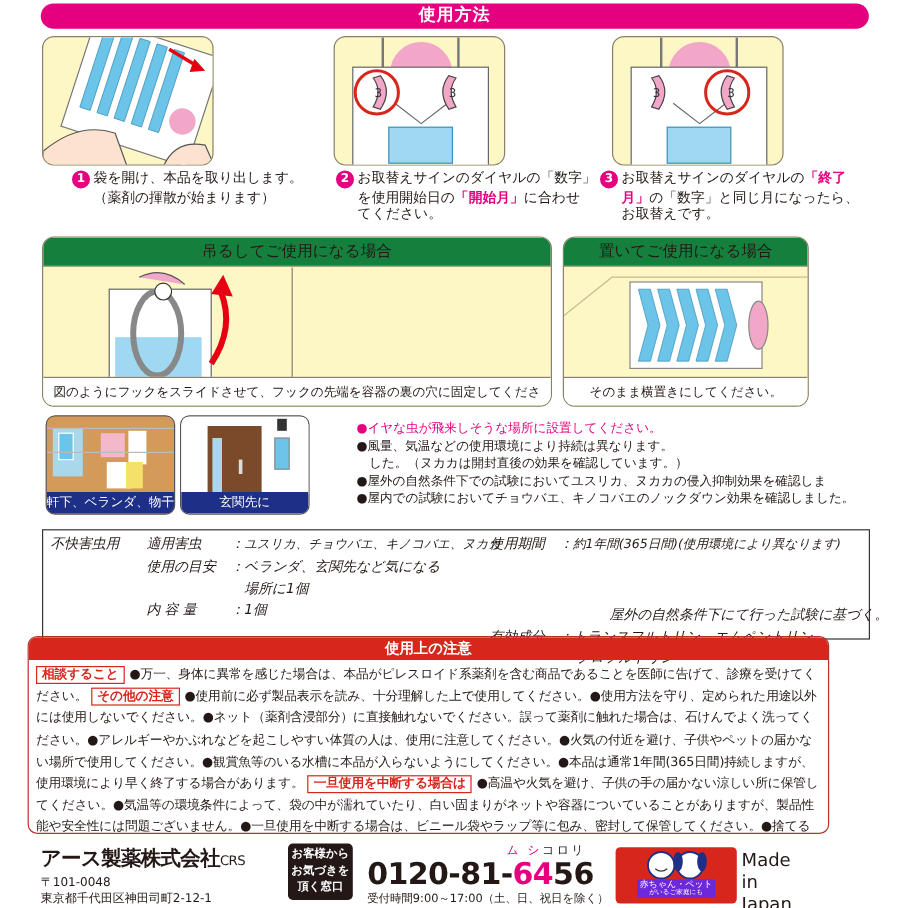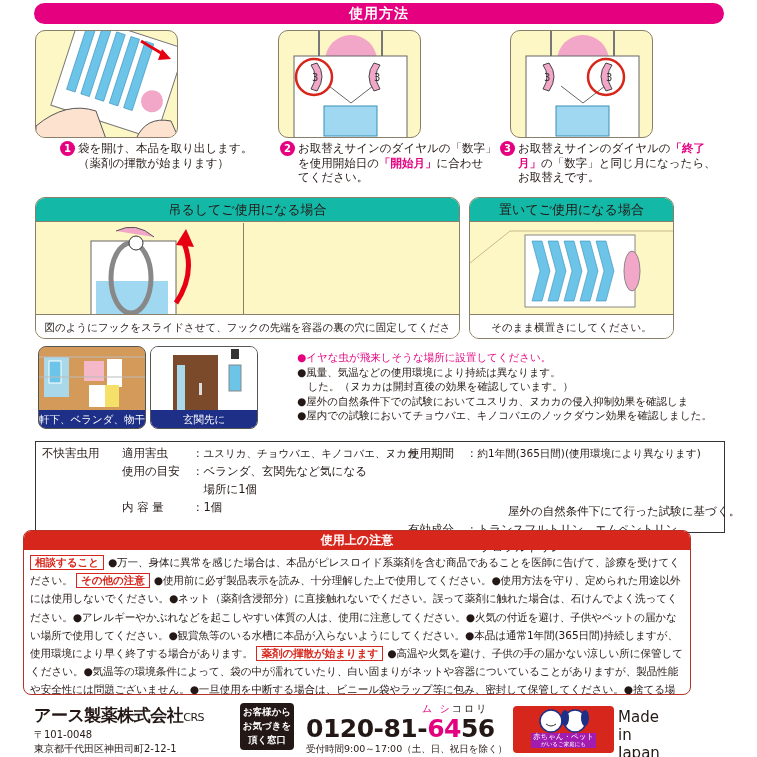--- a/index.html
+++ b/index.html
@@ -8,50 +8,50 @@
 
   .banner { position: absolute; left: 34px; top: 3px; width: 690px; height: 21px; background: #e4007f; border-radius: 11px; color: #fff; font-size: 14px; font-weight: bold; text-align: center; line-height: 21px; letter-spacing: 1px; }
 
   .step-img { position: absolute; top: 30px; width: 143px; height: 108px; background: #fdf6c5; border: 1.5px solid #8a7f6a; border-radius: 10px; overflow: hidden; }
   .step-caption { position: absolute; top: 141px; font-size: 11.5px; line-height: 14px; }
   .num { display: inline-block; width: 15px; height: 15px; border-radius: 50%; background: #e4007f; color: #fff; font-size: 10px; font-weight: bold; text-align: center; line-height: 15px; margin-right: 3px; vertical-align: 0; }
   .pink { color: #e4007f; font-weight: bold; }
   .indent { padding-left: 18px; display: block; }
 
   .box { position: absolute; border: 1.5px solid #8a7f6a; border-radius: 10px; background: #fdf6c5; overflow: hidden; }
-  .box-head { height: 24px; background: #14b8a6; border-bottom: 1px solid #8a7f6a; text-align: center; font-size: 13px; line-height: 24px; }
+  .box-head { height: 24px; background: #15803d; border-bottom: 1px solid #8a7f6a; text-align: center; font-size: 13px; line-height: 24px; }
   .box-foot { position: absolute; left: 0; right: 0; bottom: 0; height: 24px; background: #fff; border-top: 1px solid #8a7f6a; font-size: 10.5px; line-height: 24px; text-align: center; }
 
   .scene { position: absolute; width: 108px; height: 83px; border-radius: 8px; overflow: hidden; border: 1.5px solid #555; }
   .scene-label { position: absolute; left: 0; right: 0; bottom: 0; height: 18px; background: #1d2f87; color: #fff; font-size: 10.5px; text-align: center; line-height: 18px; }
 
   .notes { position: absolute; left: 297px; top: 350px; width: 450px; font-size: 10.5px; line-height: 14.5px; }
   .notes div { white-space: nowrap; }
 
-  .spec { position: absolute; left: 35px; top: 441px; width: 690px; height: 92px; border: 1.5px solid #333; font-size: 11.5px; line-height: 18px; padding: 2px 6px; }
+  .spec { position: absolute; left: 35px; top: 441px; width: 690px; height: 92px; border: 1.5px solid #333; font-size: 11.5px; line-height: 18px; padding: 2px 6px; font-style: italic; }
   .spec .col { position: absolute; top: 2px; }
   .spec .row { white-space: nowrap; }
 
   .caution { position: absolute; left: 23px; top: 530px; width: 668px; height: 165px; border: 1.5px solid #b5322b; border-radius: 8px; overflow: hidden; }
   .caution-head { height: 19px; background: #d7261b; color: #fff; text-align: center; font-size: 12px; font-weight: bold; line-height: 19px; }
   .caution-body { padding: 3px 6px; font-size: 10.6px; line-height: 18.2px; letter-spacing: -0.1px; }
   .tag { display: inline-block; border: 1.5px solid #d7261b; color: #d7261b; font-weight: bold; padding: 0 4px; line-height: 13px; margin-right: 4px; }
 
   .footer { position: absolute; left: 0; top: 700px; width: 630px; height: 57px; }
   .company { position: absolute; left: 34px; top: 4px; font-size: 17px; font-weight: bold; letter-spacing: -0.5px; }
   .company small { font-size: 11px; font-weight: normal; }
   .addr { position: absolute; left: 34px; font-size: 10px; }
   .contact-box { position: absolute; left: 240px; top: 3px; width: 54px; height: 47px; background: #231815; color: #fff; font-size: 9.5px; line-height: 14px; border-radius: 4px; text-align: center; padding-top: 2px; font-weight: bold; }
   .phone { position: absolute; left: 306px; top: 14px; font-size: 25px; font-weight: bold; letter-spacing: -0.5px; }
   .phone .p { color: #e4007f; }
   .mushi { position: absolute; left: 422px; top: 2px; font-size: 10px; letter-spacing: 2px; }
   .mushi .p { color: #e4007f; }
   .hours { position: absolute; left: 306px; top: 43px; font-size: 9.5px; }
   .badge { position: absolute; left: 513px; top: 6px; width: 101px; height: 47px; background: #d7261b; border-radius: 4px; }
-  .badge-inner { position: absolute; left: 18px; top: 27px; width: 65px; height: 15px; background: #a21caf; color: #fff; font-size: 6.5px; text-align: center; line-height: 7px; }
+  .badge-inner { position: absolute; left: 18px; top: 27px; width: 65px; height: 15px; background: #6d28d9; color: #fff; font-size: 6.5px; text-align: center; line-height: 7px; }
   .made { position: absolute; left: 618px; top: 8px; font-size: 15px; }
 </style>
 </head>
 <body>
 
 <div class="banner">使用方法</div>
 
 <div class="step-img" style="left:35px;">
   <svg width="143" height="108" viewBox="0 0 143 108">
     <g transform="rotate(18 70 50)">
@@ -198,21 +198,21 @@
     <div class="row"><span style="display:inline-block;width:58px;">有効成分</span>：<span>トランスフルトリン、エムペントリン、</span></div>
     <div class="row" style="padding-left:72px;"><span>プロフルトリン</span></div>
   </div>
 </div>
 
 <div class="caution">
   <div class="caution-head">使用上の注意</div>
   <div class="caution-body">
     <span class="tag">相談すること</span><span>●万一、身体に異常を感じた場合は、本品がピレスロイド系薬剤を含む商品であることを医師に告げて、診療を受けてください。</span>
     <span class="tag">その他の注意</span><span>●使用前に必ず製品表示を読み、十分理解した上で使用してください。●使用方法を守り、定められた用途以外には使用しないでください。●ネット（薬剤含浸部分）に直接触れないでください。誤って薬剤に触れた場合は、石けんでよく洗ってください。●アレルギーやかぶれなどを起こしやすい体質の人は、使用に注意してください。●火気の付近を避け、子供やペットの届かない場所で使用してください。●観賞魚等のいる水槽に本品が入らないようにしてください。●本品は通常1年間(365日間)持続しますが、使用環境により早く終了する場合があります。</span>
-    <span class="tag">薬剤の揮散が始まります</span><span>●高温や火気を避け、子供の手の届かない涼しい所に保管してください。●気温等の環境条件によって、袋の中が濡れていたり、白い固まりがネットや容器についていることがありますが、製品性能や安全性には問題ございません。●一旦使用を中断する場合は、ビニール袋やラップ等に包み、密封して保管してください。●捨てる場合はプラスチックゴミとして各自治体の定める方法で廃棄してください。</span>
+    <span class="tag">一旦使用を中断する場合は</span><span>●高温や火気を避け、子供の手の届かない涼しい所に保管してください。●気温等の環境条件によって、袋の中が濡れていたり、白い固まりがネットや容器についていることがありますが、製品性能や安全性には問題ございません。●一旦使用を中断する場合は、ビニール袋やラップ等に包み、密封して保管してください。●捨てる場合はプラスチックゴミとして各自治体の定める方法で廃棄してください。</span>
   </div>
 </div>
 
 <div class="footer">
   <div class="company"><span>アース製薬株式会社</span><small>CRS</small></div>
   <div class="addr" style="top:28px;">〒101-0048</div>
   <div class="addr" style="top:42px;">東京都千代田区神田司町2-12-1</div>
   <div class="contact-box">
     <div>お客様から</div>
     <div>お気づきを</div>

